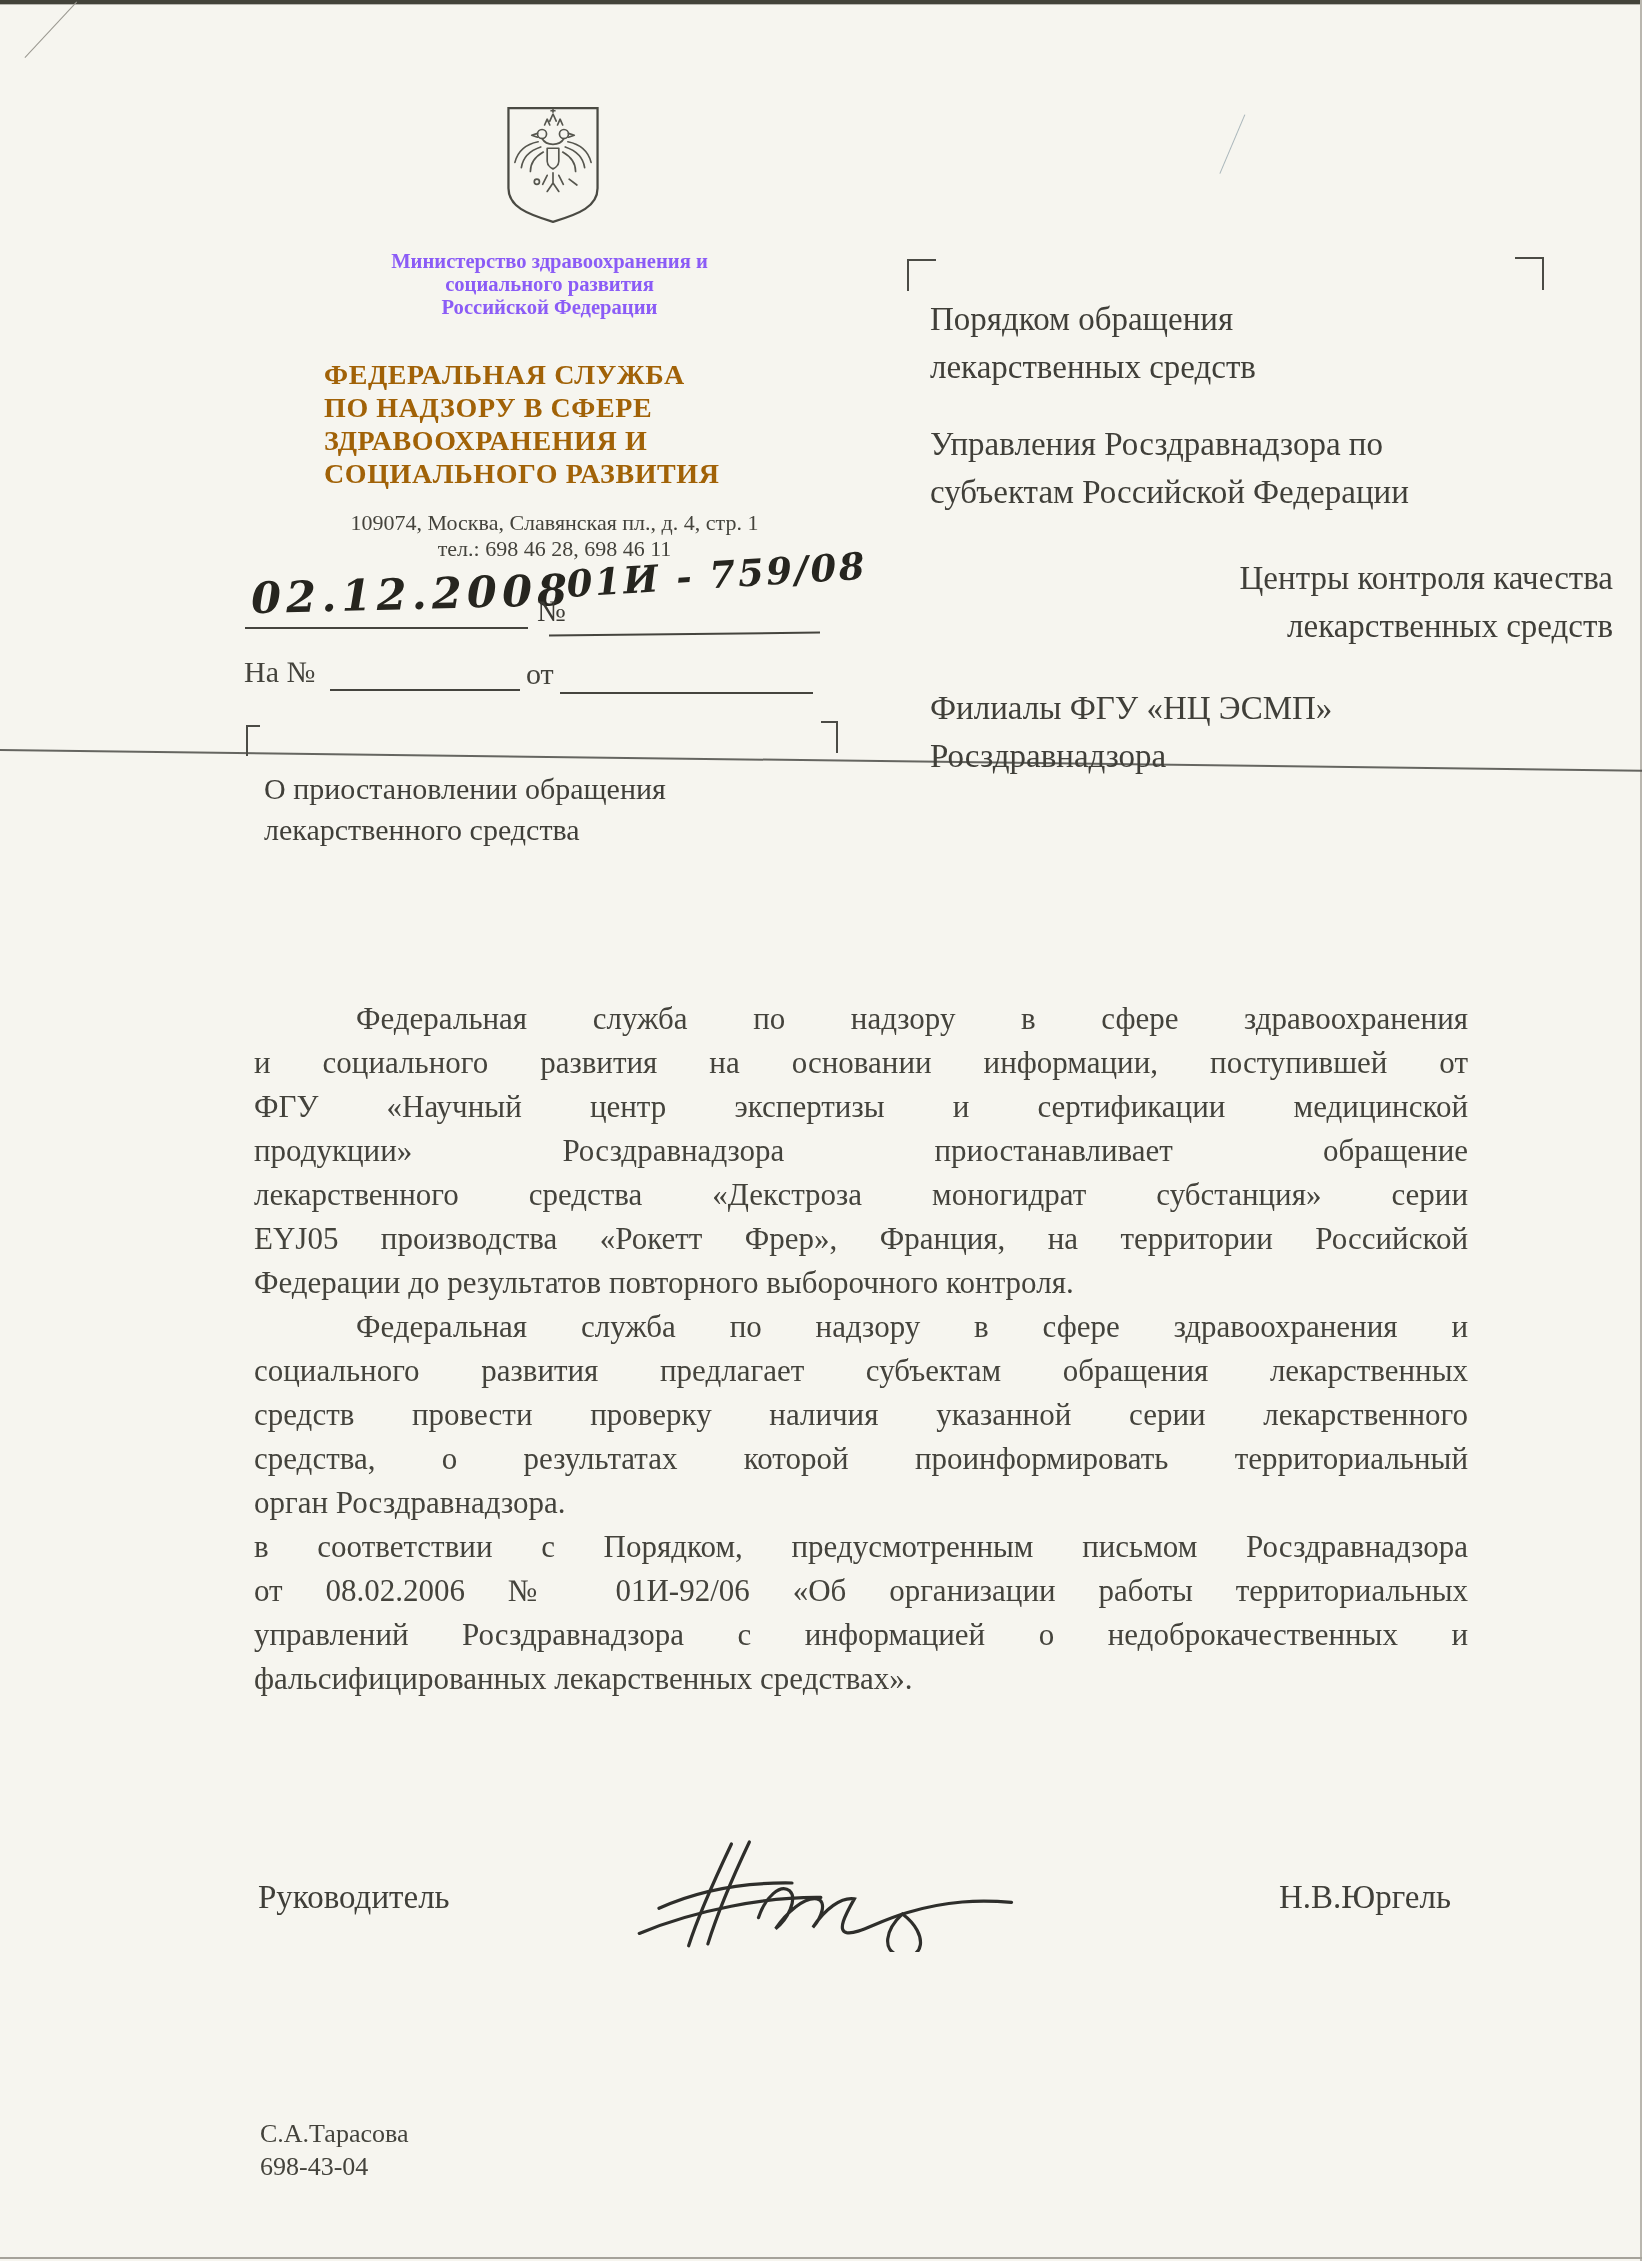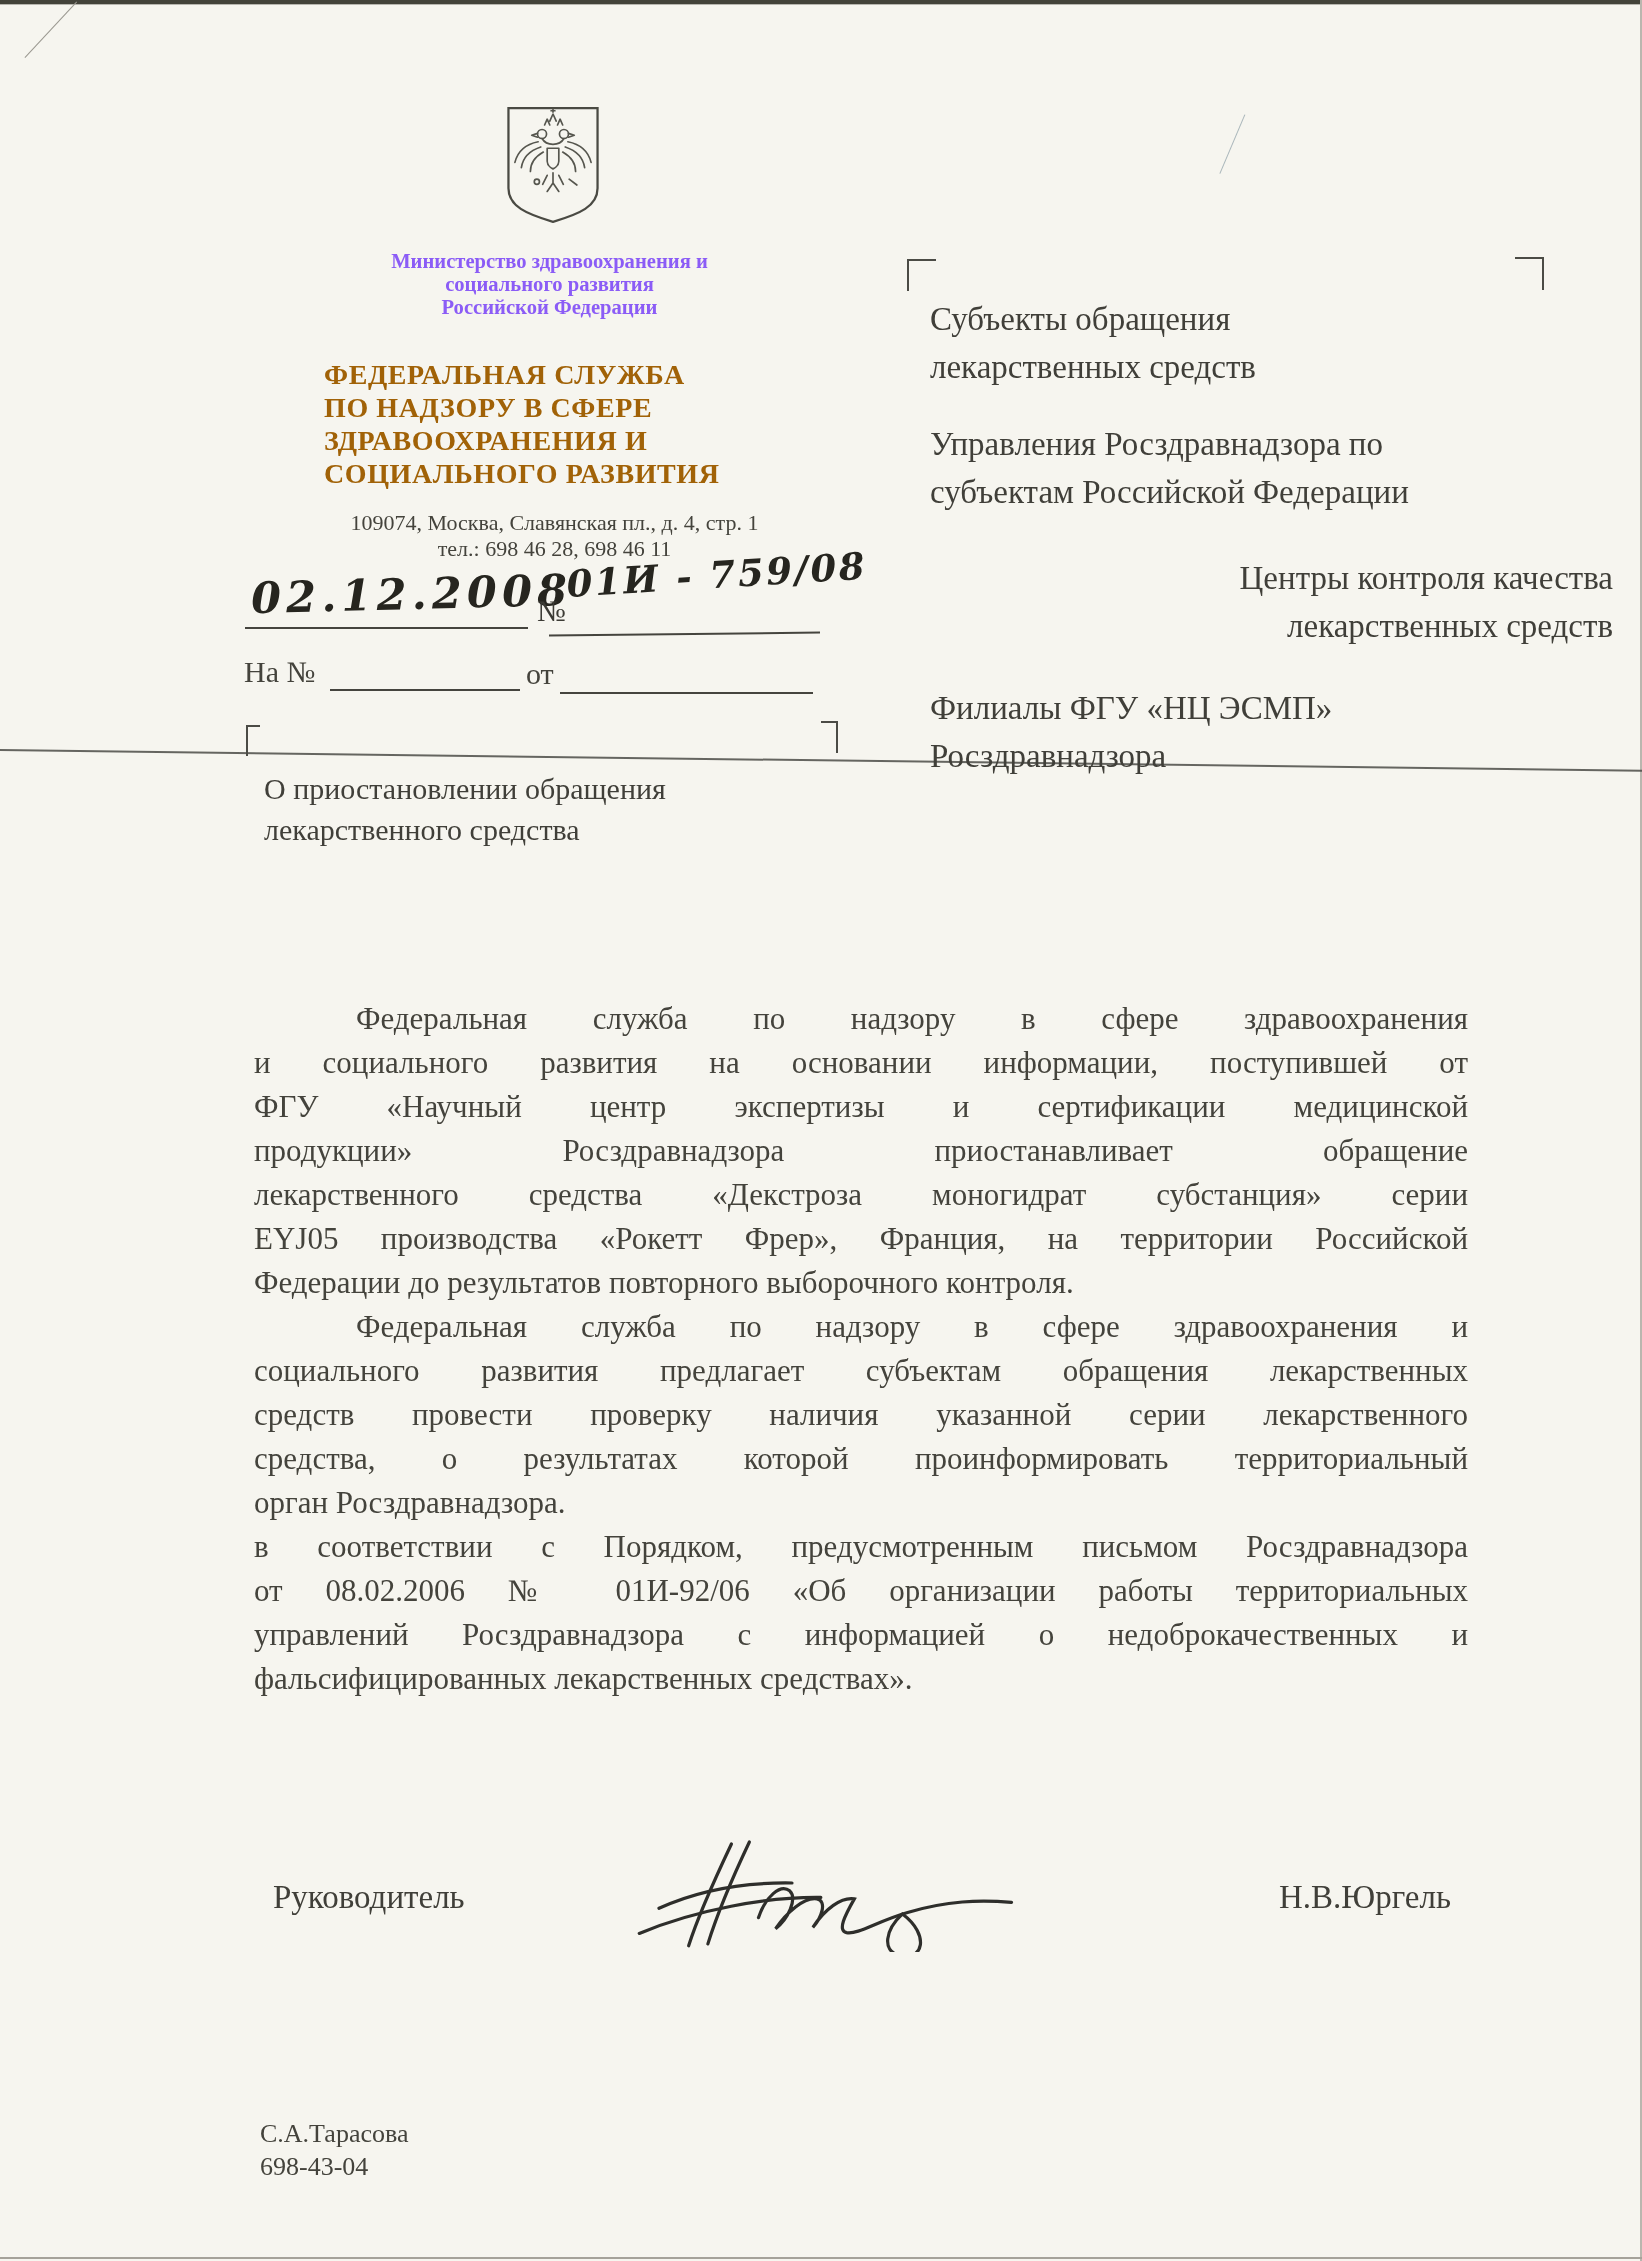--- a/index.html
+++ b/index.html
@@ -45,21 +45,21 @@
   
   .recip{position:absolute;left:930px;width:683px;font-size:33px;line-height:48px;color:#403f39;}
   
   .subject{position:absolute;left:264px;top:768px;width:464px;font-size:30px;line-height:41px;color:#403f39;}
   
   .body-text{position:absolute;left:254px;top:997px;width:1214px;font-size:31px;color:#44433c;}
   .bline{line-height:44px;height:44px;text-align:justify;text-align-last:justify;white-space:normal;}
   .bline.last{text-align-last:left;}
   .bline.indent{text-indent:102px;}
   
-  .sig-role{position:absolute;left:258px;top:1879px;font-size:33px;color:#403f39;margin-left:15px;}
+  .sig-role{position:absolute;left:258px;top:1879px;font-size:33px;color:#403f39;}
   .sig-name{position:absolute;left:1279px;top:1879px;font-size:33px;color:#403f39;}
   .sig-svg{position:absolute;left:599px;top:1833px;}
   
   .footer{position:absolute;left:260px;top:2117px;font-size:26px;line-height:33px;color:#44433c;}
 </style>
 </head>
 <body>
 
 <div class="page">
 
@@ -122,21 +122,21 @@
   <div class="mark" style="left:907px;top:259px;width:1.9px;height:32px;"></div>
   <div class="mark" style="left:1515px;top:257px;width:29px;height:1.9px;"></div>
   <div class="mark" style="left:1542px;top:257px;width:1.9px;height:33px;"></div>
 
   <div class="mark" style="left:246px;top:725px;width:14px;height:1.9px;"></div>
   <div class="mark" style="left:246px;top:725px;width:1.9px;height:31px;"></div>
   <div class="mark" style="left:821px;top:721px;width:17px;height:1.9px;"></div>
   <div class="mark" style="left:836px;top:721px;width:1.9px;height:32px;"></div>
 
   <div class="recip" style="top:295px;">
-    <div>Субъекты обращения</div>
+    <div>Порядком обращения</div>
     <div>лекарственных средств</div>
   </div>
   <div class="recip" style="top:420px;">
     <div>Управления Росздравнадзора по</div>
     <div>субъектам Российской Федерации</div>
   </div>
   <div class="recip" style="top:554px;text-align:right;">
     <div>Центры контроля качества</div>
     <div>лекарственных средств</div>
   </div>

